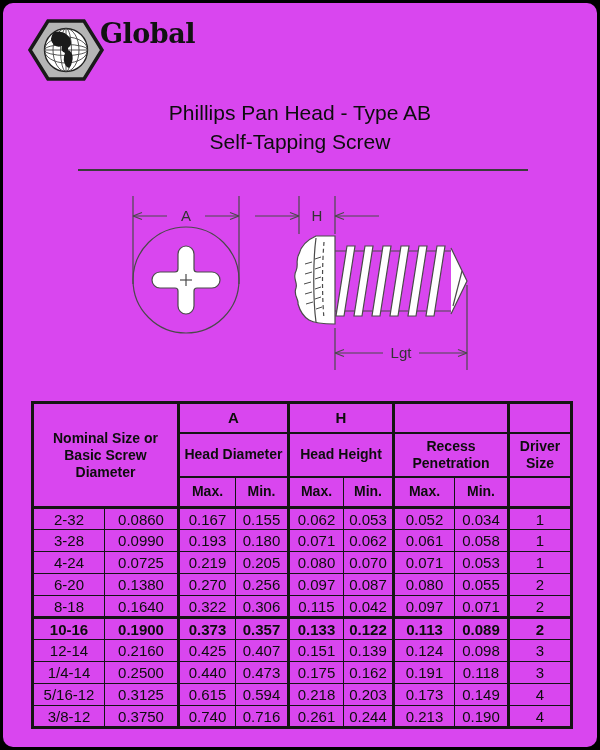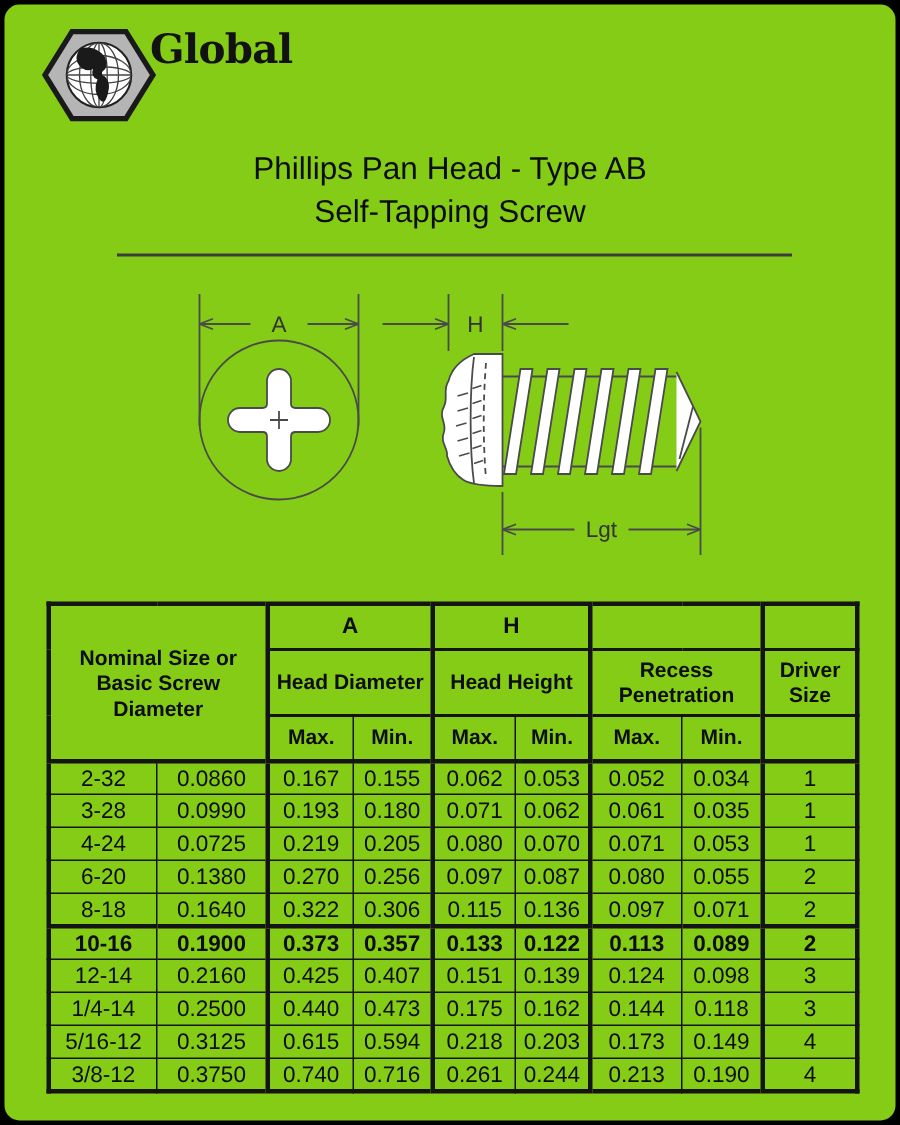--- a/index.html
+++ b/index.html
@@ -5,21 +5,21 @@
   html,body { margin:0; padding:0; }
   body {
     width:600px; height:750px;
     background:#000;
     font-family:"Liberation Sans", sans-serif;
     position:relative;
     overflow:hidden;
   }
   .page {
     position:absolute; left:3px; top:3px; right:3px; bottom:3px;
-    background:#84cc16;
+    background:#d946ef;
     border-radius:10px;
   }
   
   .logo { position:absolute; left:24px; top:14px; }
   .brand {
     position:absolute; left:97px; top:16px;
     font-family:"DejaVu Serif", serif;
     font-weight:bold; font-size:27px; line-height:30px;
     letter-spacing:-0.5px; color:#121212;
   }
@@ -233,21 +233,21 @@
           <td class="gl">1</td>
         </tr>
         <tr>
           <td>3-28</td>
           <td>0.0990</td>
           <td class="gl">0.193</td>
           <td>0.180</td>
           <td class="gl">0.071</td>
           <td>0.062</td>
           <td class="gl">0.061</td>
-          <td>0.035</td>
+          <td>0.058</td>
           <td class="gl">1</td>
         </tr>
         <tr>
           <td>4-24</td>
           <td>0.0725</td>
           <td class="gl">0.219</td>
           <td>0.205</td>
           <td class="gl">0.080</td>
           <td>0.070</td>
           <td class="gl">0.071</td>
@@ -264,21 +264,21 @@
           <td class="gl">0.080</td>
           <td>0.055</td>
           <td class="gl">2</td>
         </tr>
         <tr>
           <td>8-18</td>
           <td>0.1640</td>
           <td class="gl">0.322</td>
           <td>0.306</td>
           <td class="gl">0.115</td>
-          <td>0.136</td>
+          <td>0.042</td>
           <td class="gl">0.097</td>
           <td>0.071</td>
           <td class="gl">2</td>
         </tr>
         <tr class="thick-top">
           <td>10-16</td>
           <td>0.1900</td>
           <td class="gl">0.373</td>
           <td>0.357</td>
           <td class="gl">0.133</td>
@@ -298,21 +298,21 @@
           <td>0.098</td>
           <td class="gl">3</td>
         </tr>
         <tr>
           <td>1/4-14</td>
           <td>0.2500</td>
           <td class="gl">0.440</td>
           <td>0.473</td>
           <td class="gl">0.175</td>
           <td>0.162</td>
-          <td class="gl">0.144</td>
+          <td class="gl">0.191</td>
           <td>0.118</td>
           <td class="gl">3</td>
         </tr>
         <tr>
           <td>5/16-12</td>
           <td>0.3125</td>
           <td class="gl">0.615</td>
           <td>0.594</td>
           <td class="gl">0.218</td>
           <td>0.203</td>

